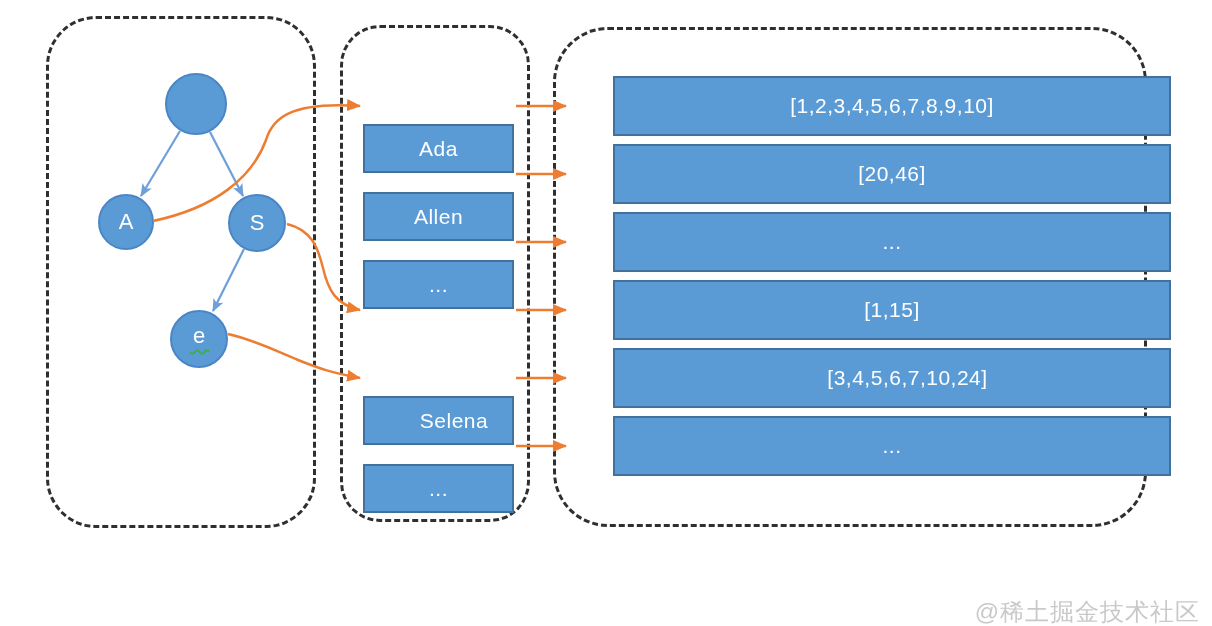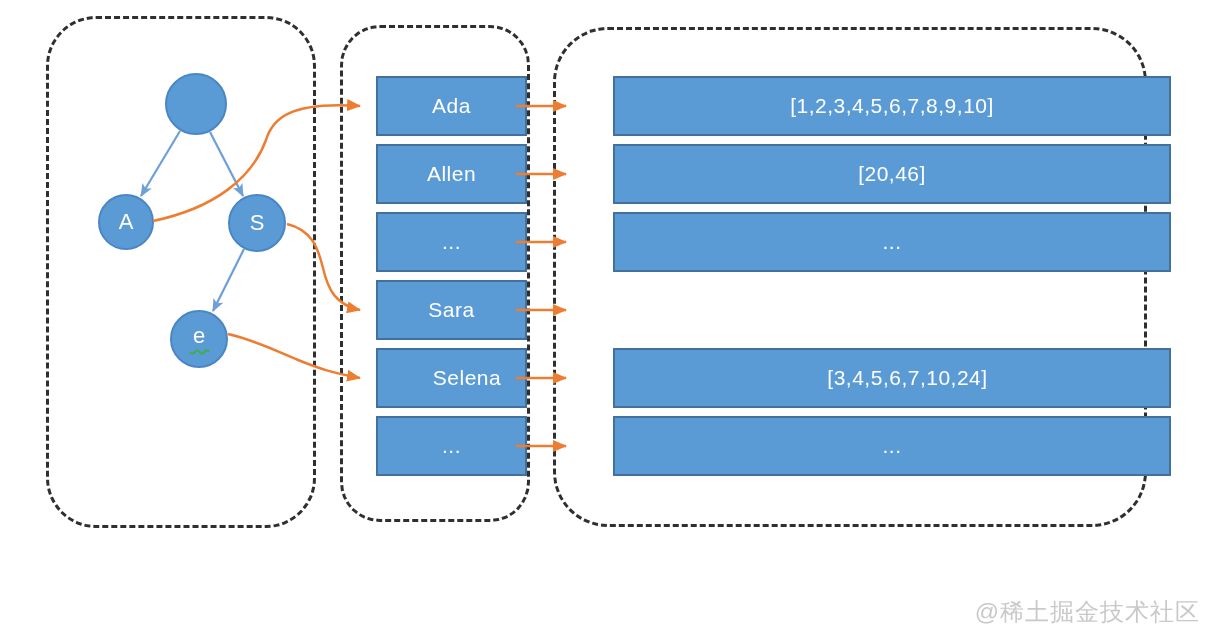--- a/index.html
+++ b/index.html
@@ -43,21 +43,21 @@
     box-sizing: border-box;
     background: #5b9bd5;
     border: 2px solid #41719c;
     color: #ffffff;
     display: flex;
     align-items: center;
     justify-content: center;
     font-size: 21px;
     letter-spacing: 0.5px;
   }
-  .dict-box { left: 376px; width: 151px; height: 60px; }
+  .dict-box { left: 363px; width: 151px; height: 49px; margin-top: 48px; }
   .post-box { left: 569px; width: 558px; height: 60px; margin-left: 44px; }
   .row-0 { top: 76px; }
   .row-1 { top: 144px; align-items: center; }
   .row-2 { top: 212px; }
   .row-3 { top: 280px; }
   .row-4 { top: 348px; padding-left: 31px; }
   .row-5 { top: 416px; }
 
   .overlay {
     position: absolute;
@@ -111,38 +111,38 @@
 
   <div class="box dict-box row-0">
       <span>Ada</span>
     </div>
   <div class="box dict-box row-1">
       <span>Allen</span>
     </div>
   <div class="box dict-box row-2">
       <span>...</span>
     </div>
-  <div class="box dict-box row-3">
-      <span>Sara</span>
-    </div>
   <div class="box dict-box row-4">
       <span>Selena</span>
     </div>
   <div class="box dict-box row-5">
       <span>...</span>
     </div>
 
   <div class="box post-box row-0">
       <span>[1,2,3,4,5,6,7,8,9,10]</span>
     </div>
   <div class="box post-box row-1">
       <span>[20,46]</span>
     </div>
   <div class="box post-box row-2">
       <span>...</span>
+    </div>
+  <div class="box post-box row-3">
+      <span>[1,15]</span>
     </div>
   <div class="box post-box row-4">
       <span>[3,4,5,6,7,10,24]</span>
     </div>
   <div class="box post-box row-5">
       <span>...</span>
     </div>
 
   <svg class="overlay" viewBox="0 0 1212 626">
     <defs>

